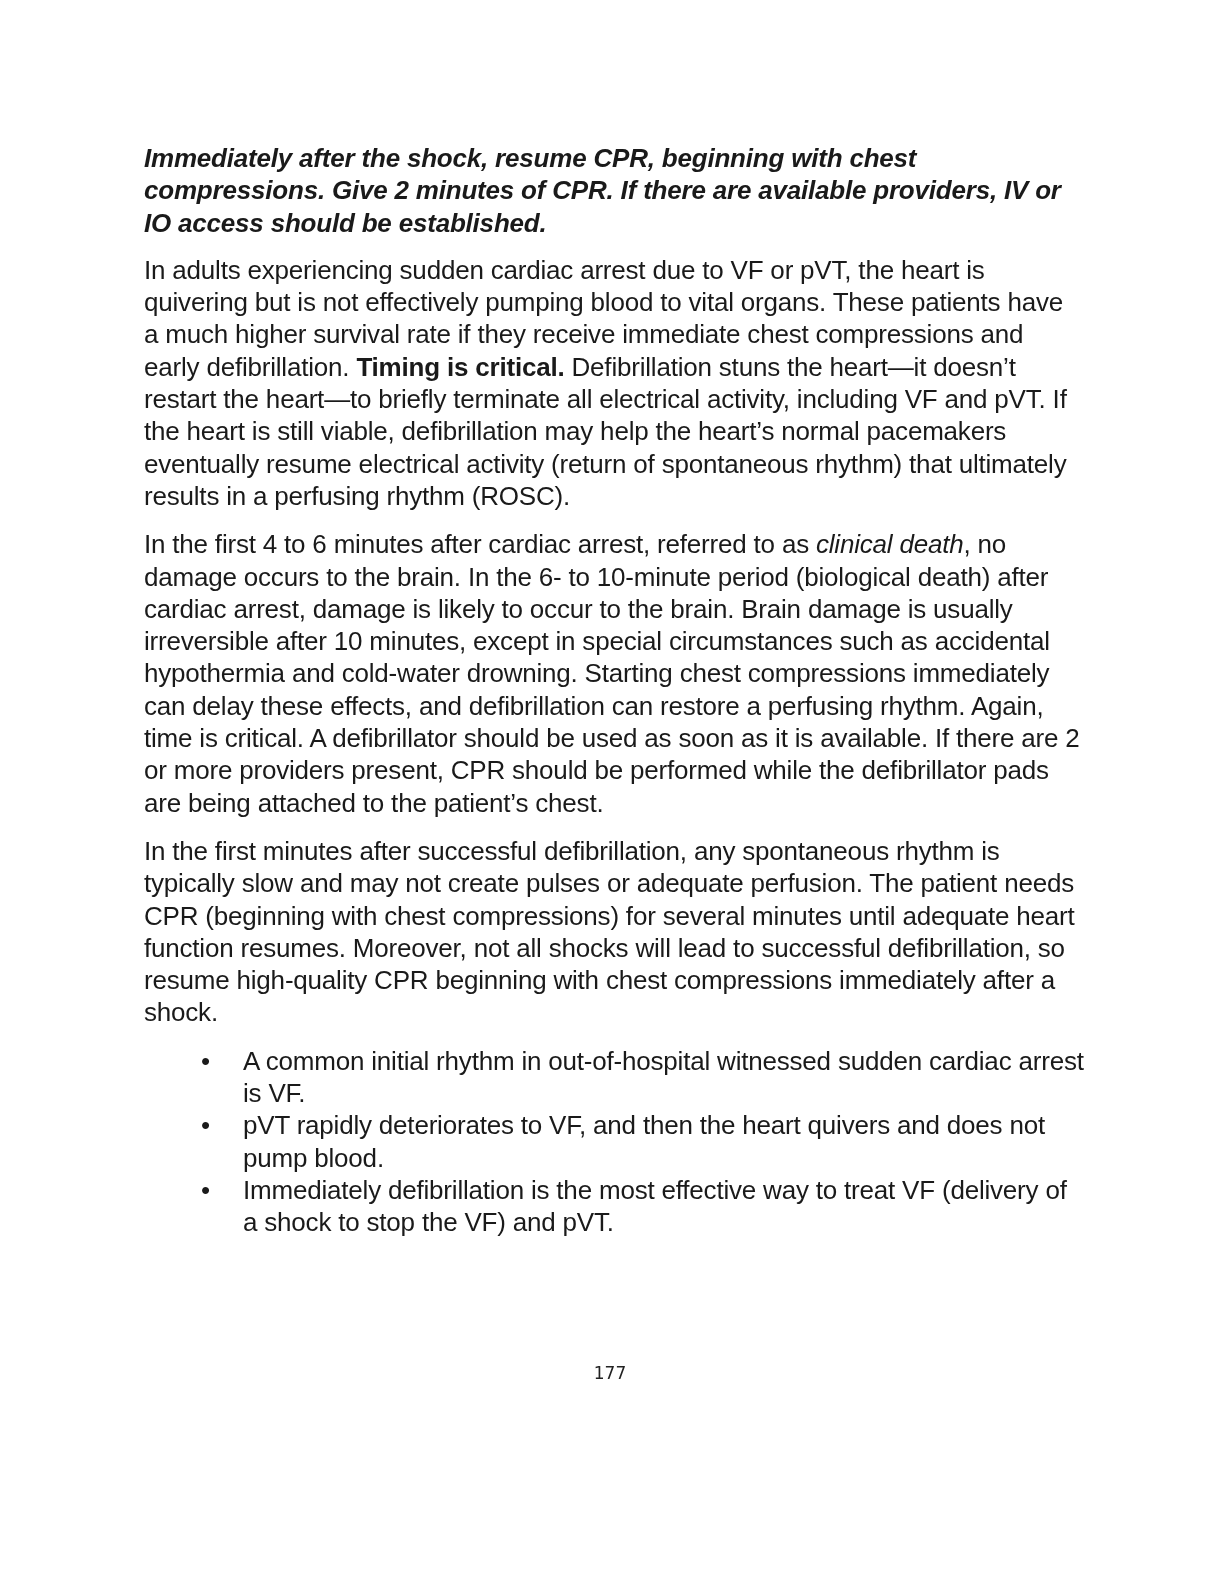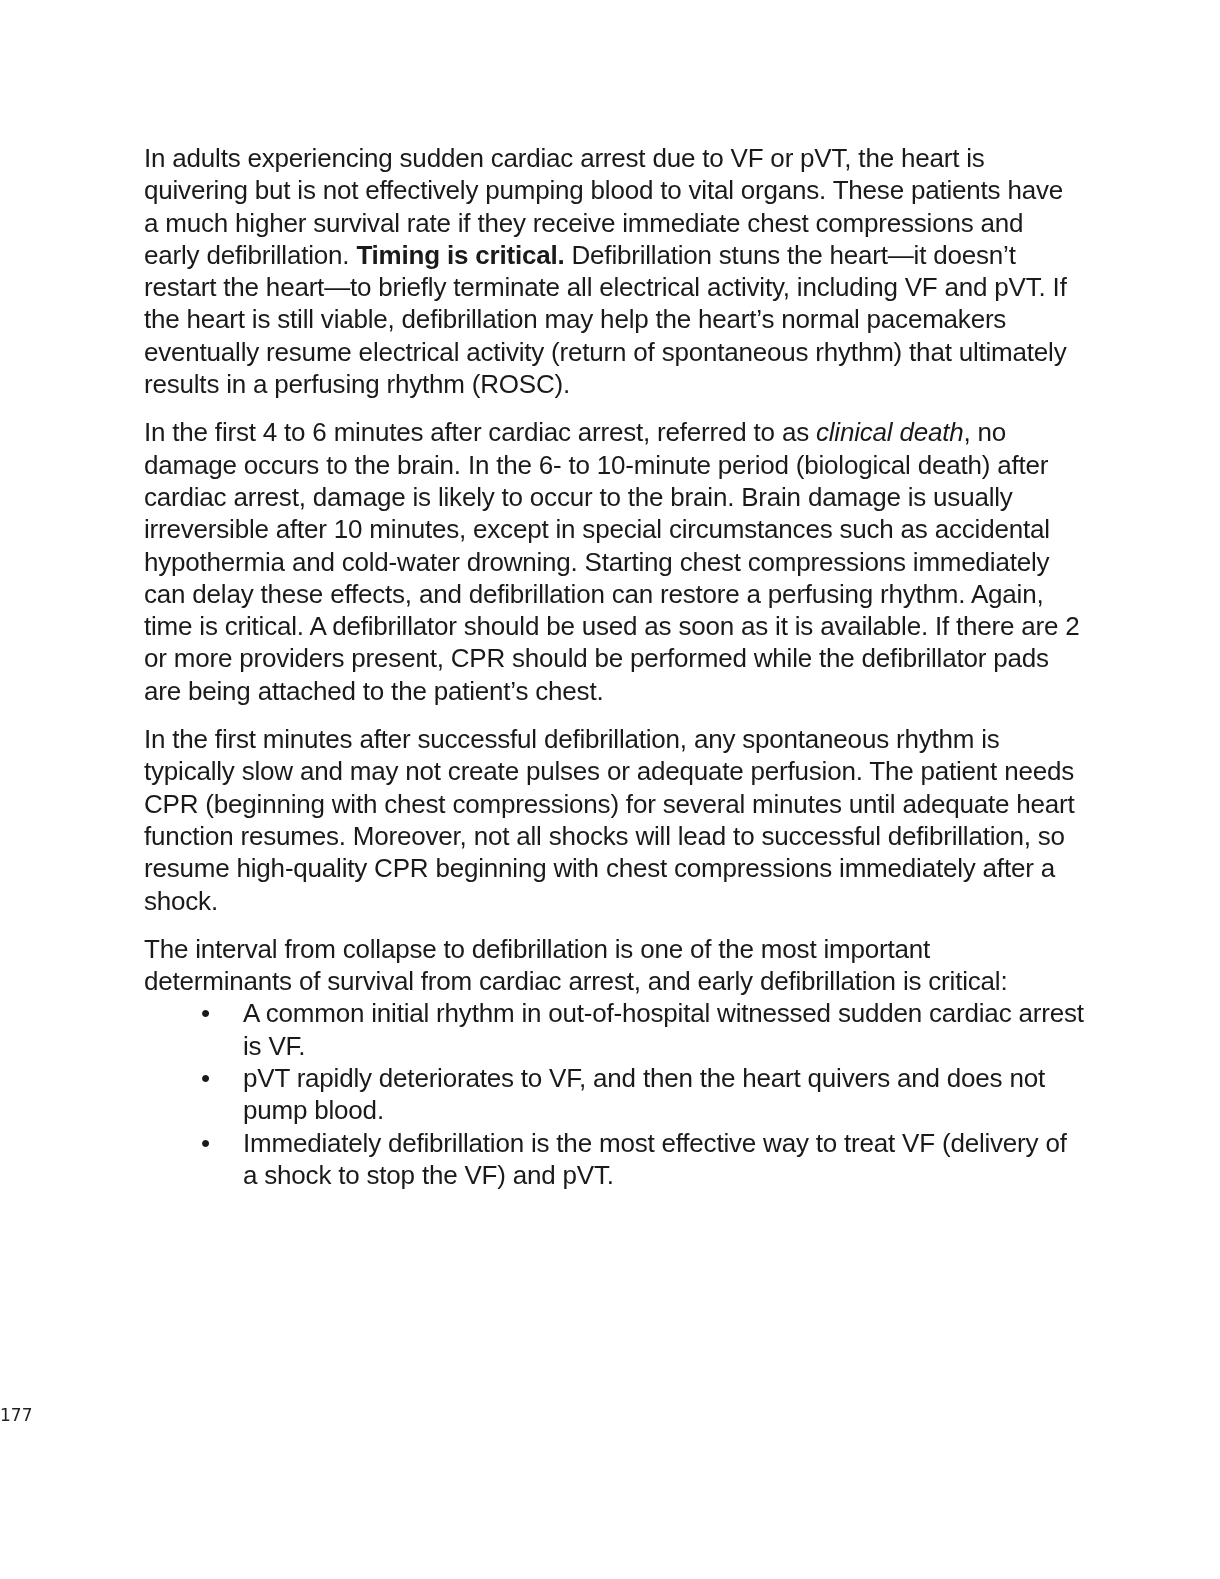--- a/index.html
+++ b/index.html
@@ -4,35 +4,35 @@
 <style>
   html, body { margin: 0; padding: 0; background: #ffffff; }
   body { width: 1220px; height: 1579px; position: relative; overflow: hidden; color: #1a1a1a; }
   .page { position: absolute; left: 144px; top: 142px; width: 940px;
           font-family: "Liberation Sans", sans-serif; font-size: 26px; line-height: 32.3px; letter-spacing: -0.2px; }
   .heading { font-weight: bold; font-style: italic; margin: 0 0 15px 0; }
   p { margin: 0 0 16px 0; }
   ul { list-style: none; margin: 0; padding: 0 0 0 99px; }
   li { position: relative; margin: 0; }
   li .bullet { position: absolute; left: -42px; top: 0; }
-  .footer { position: absolute; left: 0; width: 1220px; top: 1405px; 
+  .footer { position: absolute; left: 0; width: 1220px; top: 1363px; text-align: center;
             font-family: "DejaVu Sans", sans-serif; font-size: 17px; color: #222; }
 </style>
 </head>
 <body>
 
 <div class="page">
+  <p class="heading">Immediately after the shock, resume CPR, beginning with chest compressions. Give 2 minutes of CPR. If there are available providers, IV or IO access should be established.</p>
 
   <p><span>In adults experiencing sudden cardiac arrest due to VF or pVT, the heart is quivering but is not effectively pumping blood to vital organs. These patients have a much higher survival rate if they receive immediate chest compressions and early defibrillation. </span><b>Timing is critical.</b><span> Defibrillation stuns the heart—it doesn’t restart the heart—to briefly terminate all electrical activity, including VF and pVT. If the heart is still viable, defibrillation may help the heart’s normal pacemakers eventually resume electrical activity (return of spontaneous rhythm) that ultimately results in a perfusing rhythm (ROSC).</span></p>
 
   <p><span>In the first 4 to 6 minutes after cardiac arrest, referred to as </span><i>clinical death</i><span>, no damage occurs to the brain. In the 6- to 10-minute period (biological death) after cardiac arrest, damage is likely to occur to the brain. Brain damage is usually irreversible after 10 minutes, except in special circumstances such as accidental hypothermia and cold-water drowning. Starting chest compressions immediately can delay these effects, and defibrillation can restore a perfusing rhythm. Again, time is critical. A defibrillator should be used as soon as it is available. If there are 2 or more providers present, CPR should be performed while the defibrillator pads are being attached to the patient’s chest.</span></p>
 
   <p>In the first minutes after successful defibrillation, any spontaneous rhythm is typically slow and may not create pulses or adequate perfusion. The patient needs CPR (beginning with chest compressions) for several minutes until adequate heart function resumes. Moreover, not all shocks will lead to successful defibrillation, so resume high-quality CPR beginning with chest compressions immediately after a shock.</p>
 
-  <p style="margin-bottom:0">The interval from collapse to defibrillation is one of the most important determinants of survival from cardiac arrest, and early defibrillation is critical:</p>
 
   <ul>
     <li><span class="bullet">•</span><span>A common initial rhythm in out-of-hospital witnessed sudden cardiac arrest is VF.</span></li>
     <li><span class="bullet">•</span><span>pVT rapidly deteriorates to VF, and then the heart quivers and does not pump blood.</span></li>
     <li><span class="bullet">•</span><span>Immediately defibrillation is the most effective way to treat VF (delivery of a shock to stop the VF) and pVT.</span></li>
   </ul>
 </div>
 
 <div class="footer">177</div>
 

